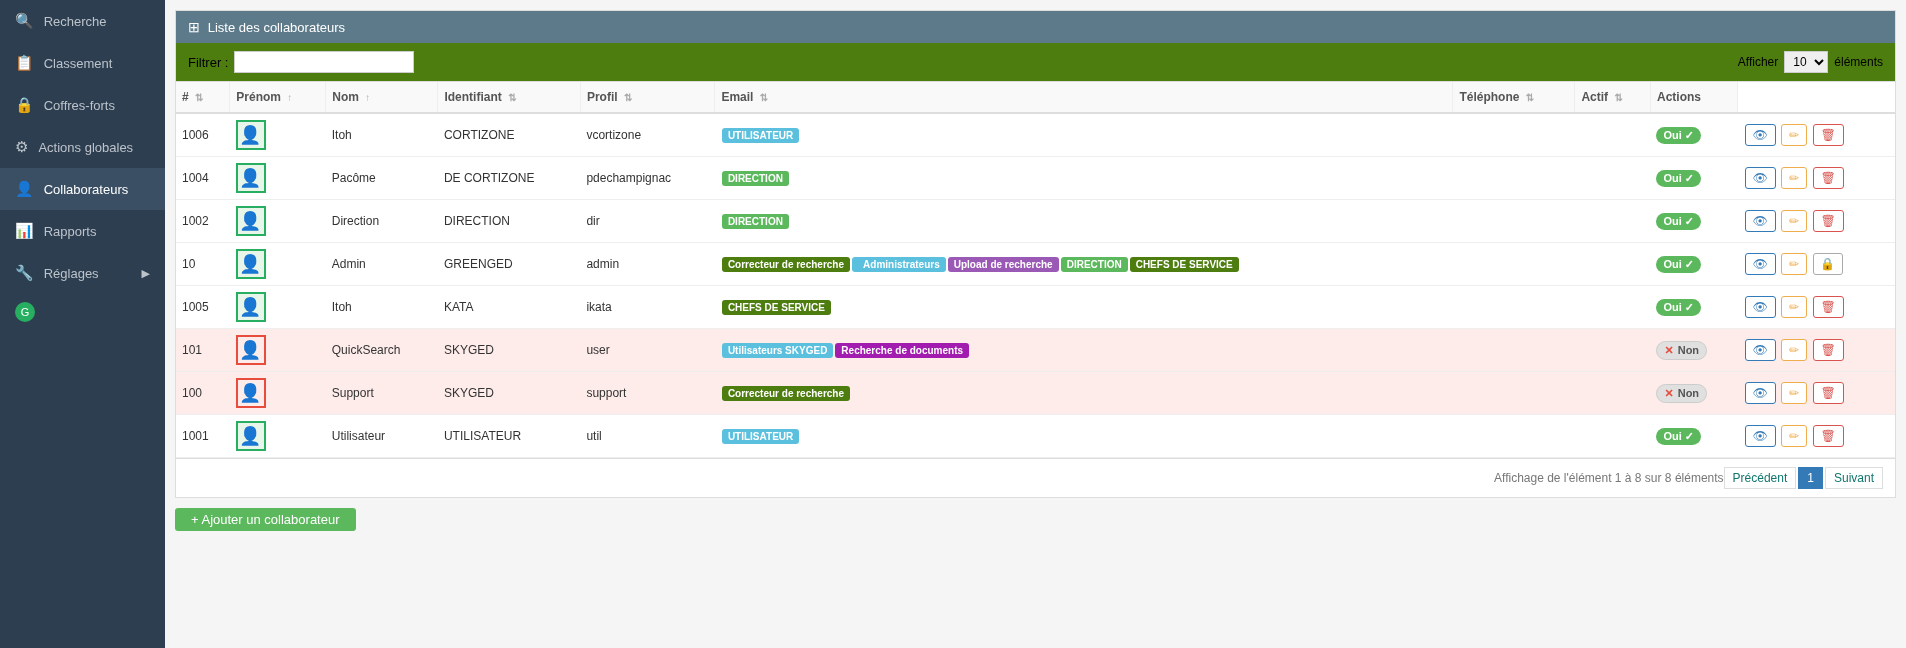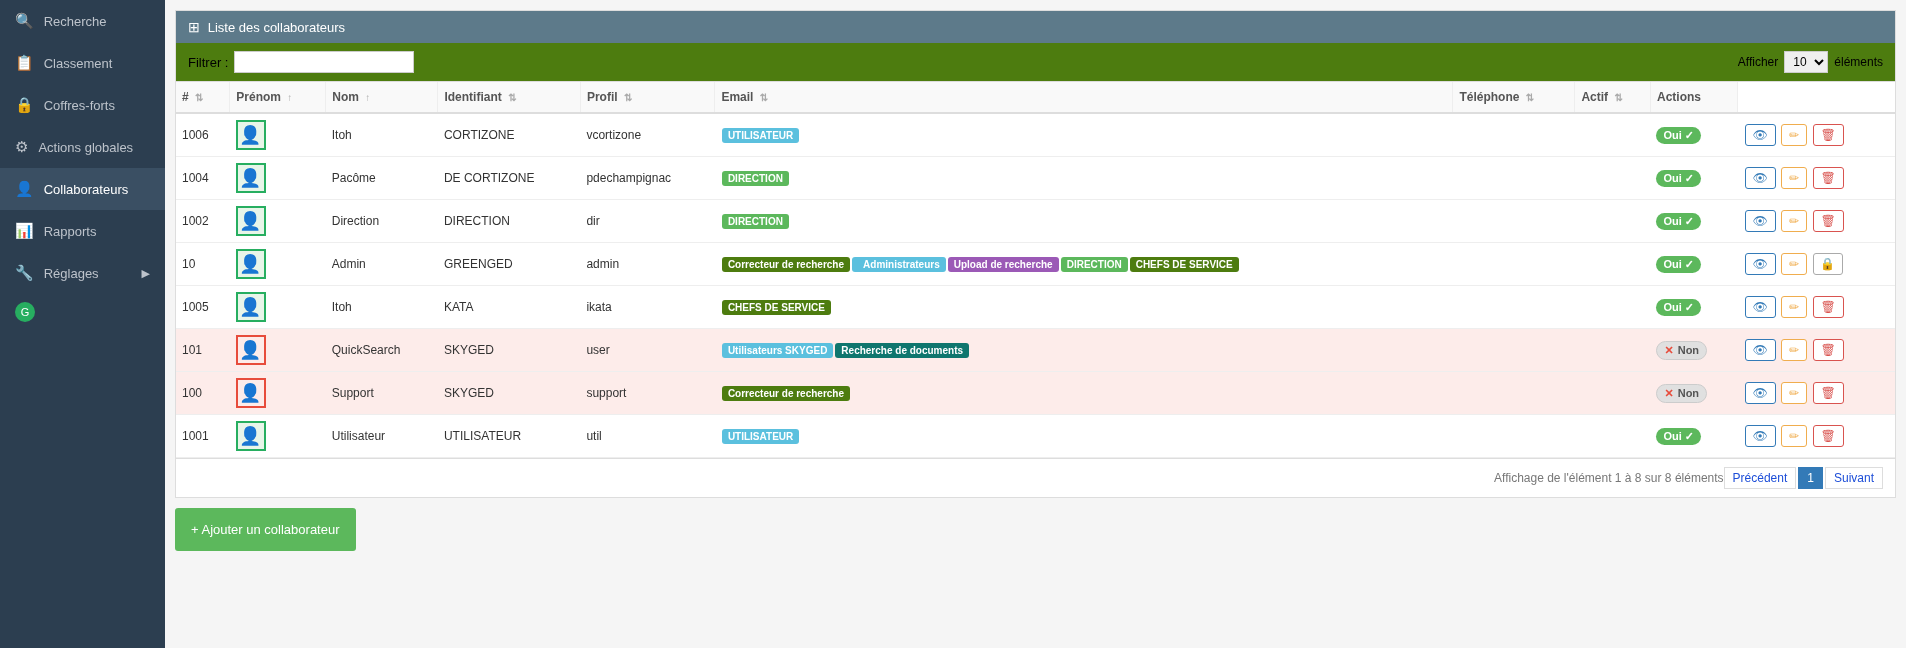--- a/index.html
+++ b/index.html
@@ -155,21 +155,21 @@
       color: white;
       margin: 1px 1px;
     }
     .badge-utilisateur { background: #5bc0de; }
     .badge-direction { background: #5cb85c; }
     .badge-chefs { background: #4d7c0f; }
     .badge-correcteur { background: #4d7c0f; }
     .badge-admin { background: #5bc0de; padding-left: 11px; }
     .badge-upload { background: #9b59b6; }
     .badge-skyged { background: #5bc0de; }
-    .badge-recherche-doc { background: #0f766e; }
+    .badge-recherche-doc { background: #a21caf; }
 
     
     .actif-badge {
       display: inline-flex;
       align-items: center;
       gap: 2px;
       padding: 2px 7px;
       border-radius: 10px;
       font-size: 11px;
       font-weight: bold;
@@ -206,30 +206,30 @@
       font-size: 12px;
       color: #777;
     }
     .pagination-controls { display: flex; align-items: center; gap: 2px; }
     .page-btn {
       border: 1px solid #ddd;
       background: white;
       padding: 3px 8px;
       cursor: pointer;
       font-size: 12px;
-      color: #1d4ed8;
+      color: #0f766e;
     }
     .page-btn.active { background: #337ab7; color: white; border-color: #337ab7; }
 
     
     .add-btn {
       background: #5cb85c;
       color: white;
       border: none;
-      padding: 14px 16px;
+      padding: 4px 16px;
       font-size: 13px;
       cursor: pointer;
       border-radius: 3px;
       margin: 10px 0;
     }
 
     .table-wrapper {
       background: white;
       border: 1px solid #ddd;
     }

